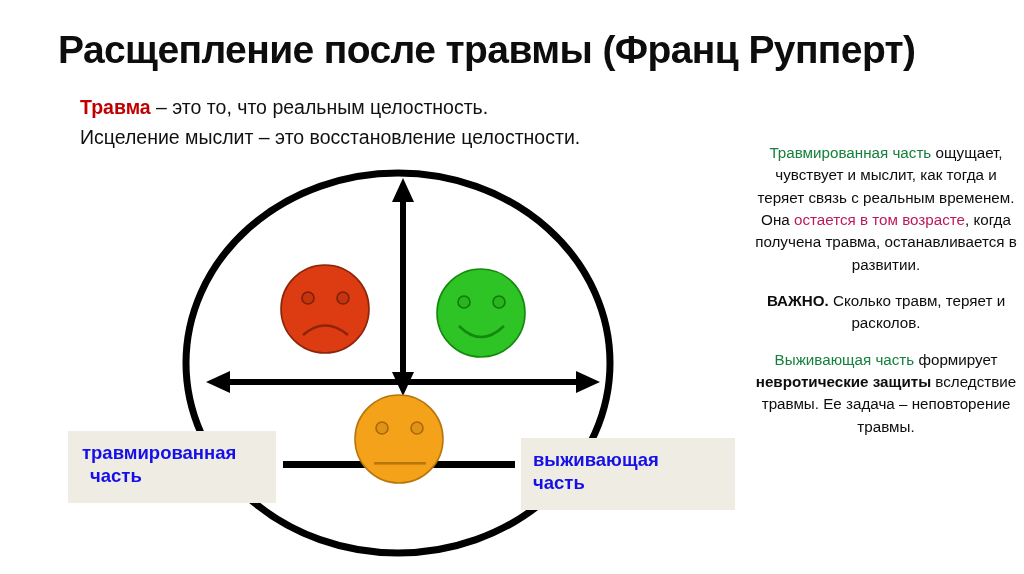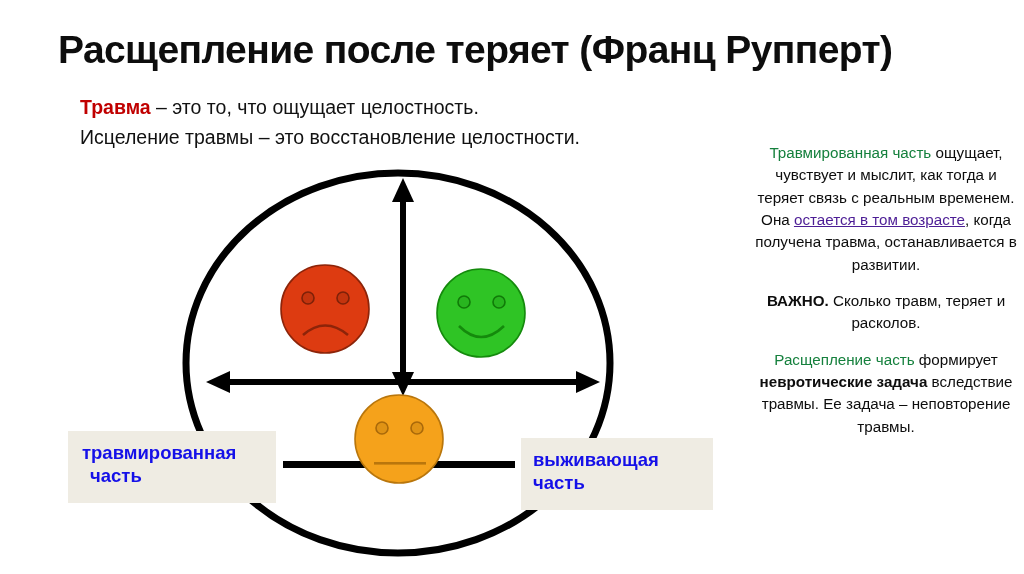--- a/index.html
+++ b/index.html
@@ -73,52 +73,52 @@
   }
   #chip-left {
     left: 68px;
     top: 281px;
     width: 208px;
     height: 72px;
   }
   #chip-right {
     left: 521px;
     top: 288px;
-    width: 192px;
+    width: 214px;
     height: 72px;
     padding-left: 12px;
   }
 
   
   #notes {
     position: absolute;
     left: 752px;
     top: 142px;
     width: 268px;
     text-align: center;
     font-size: 15.2px;
     line-height: 1.47;
     color: #0d0d0d;
   }
   #notes .para { margin-bottom: 0px; }
   #notes .para + .para { margin-top: 14px; }
   #notes .hl-red { color: #15803d; font-weight: normal; }
-  #notes .hl-blue { color: #4c1d95; text-decoration: underline; }
+  #notes .hl-blue { color: #be185d; }
   #notes .hl-bold { font-weight: bold; }
 </style>
 </head>
 <body>
 
 <div id="slide">
 
-  <div id="title">Расщепление после теряет (Франц Рупперт)</div>
+  <div id="title">Расщепление после травмы (Франц Рупперт)</div>
 
   <div id="subtitle">
-    <div class="line"><span class="accent-red">Травма</span><span> – это то, что ощущает целостность.</span></div>
-    <div class="line"><span>Ис</span><span class="uline">цел</span><span>ение травмы – это восстановление целостности.</span></div>
+    <div class="line"><span class="accent-red">Травма</span><span> – это то, что реальным целостность.</span></div>
+    <div class="line"><span>Ис</span><span class="uline">цел</span><span>ение мыслит – это восстановление целостности.</span></div>
   </div>
 
   <div id="diagram">
     <svg width="760" height="424" viewBox="0 0 760 424" xmlns="http://www.w3.org/2000/svg">
 
       <ellipse cx="398" cy="213" rx="212" ry="190" fill="none" stroke="#000000" stroke-width="7"></ellipse>
 
       <g fill="#000000" stroke="none">
         <rect x="400" y="44" width="6" height="186"></rect>
         <polygon points="403,28 392,52 414,52"></polygon>
@@ -171,18 +171,18 @@
 
     <div class="para">
       <span class="hl-red">Травмированная часть</span><span> ощущает, чувствует и мыслит, как тогда и теряет связь с реальным временем. Она </span><span class="hl-blue">остается в том возрасте</span><span>, когда получена травма, останавливается в развитии.</span>
     </div>
 
     <div class="para">
       <span class="hl-bold">ВАЖНО.</span><span> Сколько травм, теряет и расколов.</span>
     </div>
 
     <div class="para">
-      <span class="hl-red">Расщепление часть</span><span> формирует </span><span class="hl-bold">невротические задача</span><span> вследствие травмы. Ее задача – неповторение травмы.</span>
+      <span class="hl-red">Выживающая часть</span><span> формирует </span><span class="hl-bold">невротические защиты</span><span> вследствие травмы. Ее задача – неповторение травмы.</span>
     </div>
 
   </div>
 
 </div>
 
 </body></html>

